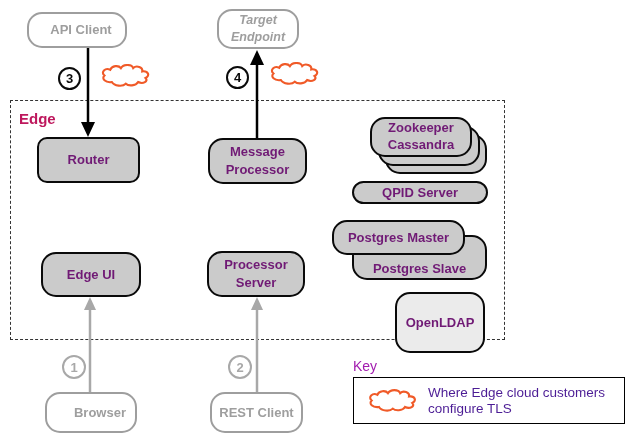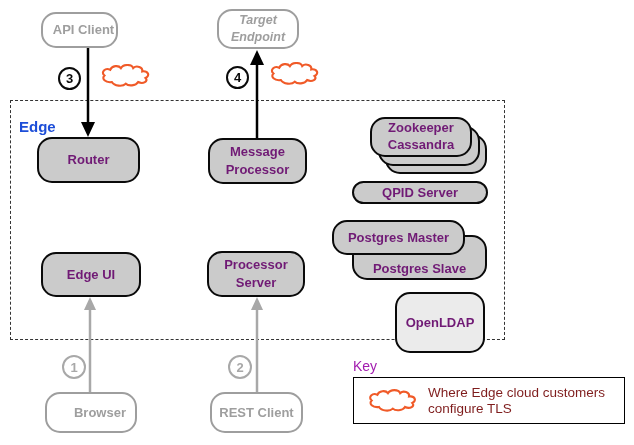--- a/index.html
+++ b/index.html
@@ -15,38 +15,38 @@
     white-space:pre-line;line-height:1.35;
   }
   .node.light{background:#ebebeb;}
   .node.ext{border-color:#9e9e9e;background:#fff;color:#9e9e9e;}
   .layer{position:absolute;box-sizing:border-box;border:2px solid #0a0a0a;border-radius:15px;background:#cbcbcb;}
   .slave{align-items:flex-end;}
   .edge-group{
     position:absolute;left:10px;top:100px;width:495px;height:240px;
     border:1px dashed #333;box-sizing:border-box;
   }
-  .edge-label{position:absolute;left:8px;top:17px;font-size:15px;font-weight:bold;color:#1d4ed8;}
+  .edge-label{position:absolute;left:8px;top:9px;font-size:15px;font-weight:bold;color:#be185d;}
   .marker{
     position:absolute;box-sizing:border-box;border-radius:50%;
     display:flex;align-items:center;justify-content:center;
     font-size:13px;font-weight:bold;background:#fff;
   }
   .marker.black{border:2px solid #0a0a0a;color:#0a0a0a;width:23px;height:23px;}
   .marker.gray{border:2px solid #a8a8a8;color:#a8a8a8;width:24px;height:24px;}
   .overlay{position:absolute;left:0;top:0;pointer-events:none;}
   .cloud{position:absolute;}
   .key-title{position:absolute;left:353px;top:358px;font-size:14px;color:#a21caf;}
   .key-box{
     position:absolute;left:353px;top:377px;width:272px;height:47px;
     border:1.5px solid #000;box-sizing:border-box;background:#fff;
     display:flex;align-items:center;
   }
   .key-cloud-wrap{margin-left:12px;flex:0 0 auto;display:flex;align-items:center;}
-  .key-text{margin-left:10px;font-size:13.5px;color:#7f1d1d;line-height:1.18;width:200px;}
+  .key-text{margin-left:10px;font-size:13.5px;color:#4c1d95;line-height:1.18;width:200px;}
 </style>
 </head>
 <body>
 
 <div class="canvas">
 
   <div class="edge-group">
     <div class="edge-label">Edge</div>
   </div>
 
@@ -62,38 +62,38 @@
     <g>
       <line x1="90" y1="392" x2="90" y2="308" stroke="#a8a8a8" stroke-width="2.5"></line>
       <polygon points="84,310 96,310 90,297" fill="#a8a8a8"></polygon>
     </g>
     <g>
       <line x1="257" y1="392" x2="257" y2="308" stroke="#a8a8a8" stroke-width="2.5"></line>
       <polygon points="251,310 263,310 257,297" fill="#a8a8a8"></polygon>
     </g>
   </svg>
 
-  <div class="node ext" style="left:41px;top:12px;width:77px;height:36px;padding-left:8px;">API Client</div>
+  <div class="node ext" style="left:27px;top:12px;width:100px;height:36px;padding-left:8px;">API Client</div>
 
   <div class="node ext" style="left:217px;top:9px;width:82px;height:40px;font-size:12.5px;font-style:italic;">Target
 Endpoint</div>
 
   <div class="marker black" style="left:58px;top:67px;">3</div>
   <div class="marker black" style="left:226px;top:66px;">4</div>
   <div class="marker gray" style="left:62px;top:355px;">1</div>
   <div class="marker gray" style="left:228px;top:355px;">2</div>
 
   <svg class="cloud" style="left:97px;top:64px;" width="56" height="23" viewBox="0 0 64 28">
     <path d="M 16 22 C 8 23, 3 18, 7 14 C 2 10, 8 4, 14 7 C 16 2, 24 1, 27 5 C 30 0, 40 0, 42 5 C 46 1, 54 4, 53 9 C 60 8, 63 14, 57 17 C 61 21, 54 25, 48 22 C 45 27, 36 27, 33 24 C 29 28, 19 27, 16 22 Z" fill="#fff" stroke="#f05a28" stroke-width="2.6"></path>
   </svg>
   <svg class="cloud" style="left:266px;top:62px;" width="56" height="23" viewBox="0 0 64 28">
     <path d="M 16 22 C 8 23, 3 18, 7 14 C 2 10, 8 4, 14 7 C 16 2, 24 1, 27 5 C 30 0, 40 0, 42 5 C 46 1, 54 4, 53 9 C 60 8, 63 14, 57 17 C 61 21, 54 25, 48 22 C 45 27, 36 27, 33 24 C 29 28, 19 27, 16 22 Z" fill="#fff" stroke="#f05a28" stroke-width="2.6"></path>
   </svg>
 
-  <div class="node" style="left:37px;top:137px;width:103px;height:46px;">Router</div>
+  <div class="node" style="left:37px;top:137px;width:103px;height:46px;border-radius:10px;">Router</div>
 
   <div class="node" style="left:208px;top:138px;width:99px;height:46px;">Message
 Processor</div>
 
   <div class="node" style="left:41px;top:252px;width:100px;height:45px;">Edge UI</div>
 
   <div class="node" style="left:207px;top:251px;width:98px;height:46px;">Processor
 Server</div>
 
   <div class="layer" style="left:385px;top:134px;width:102px;height:40px;"></div>

